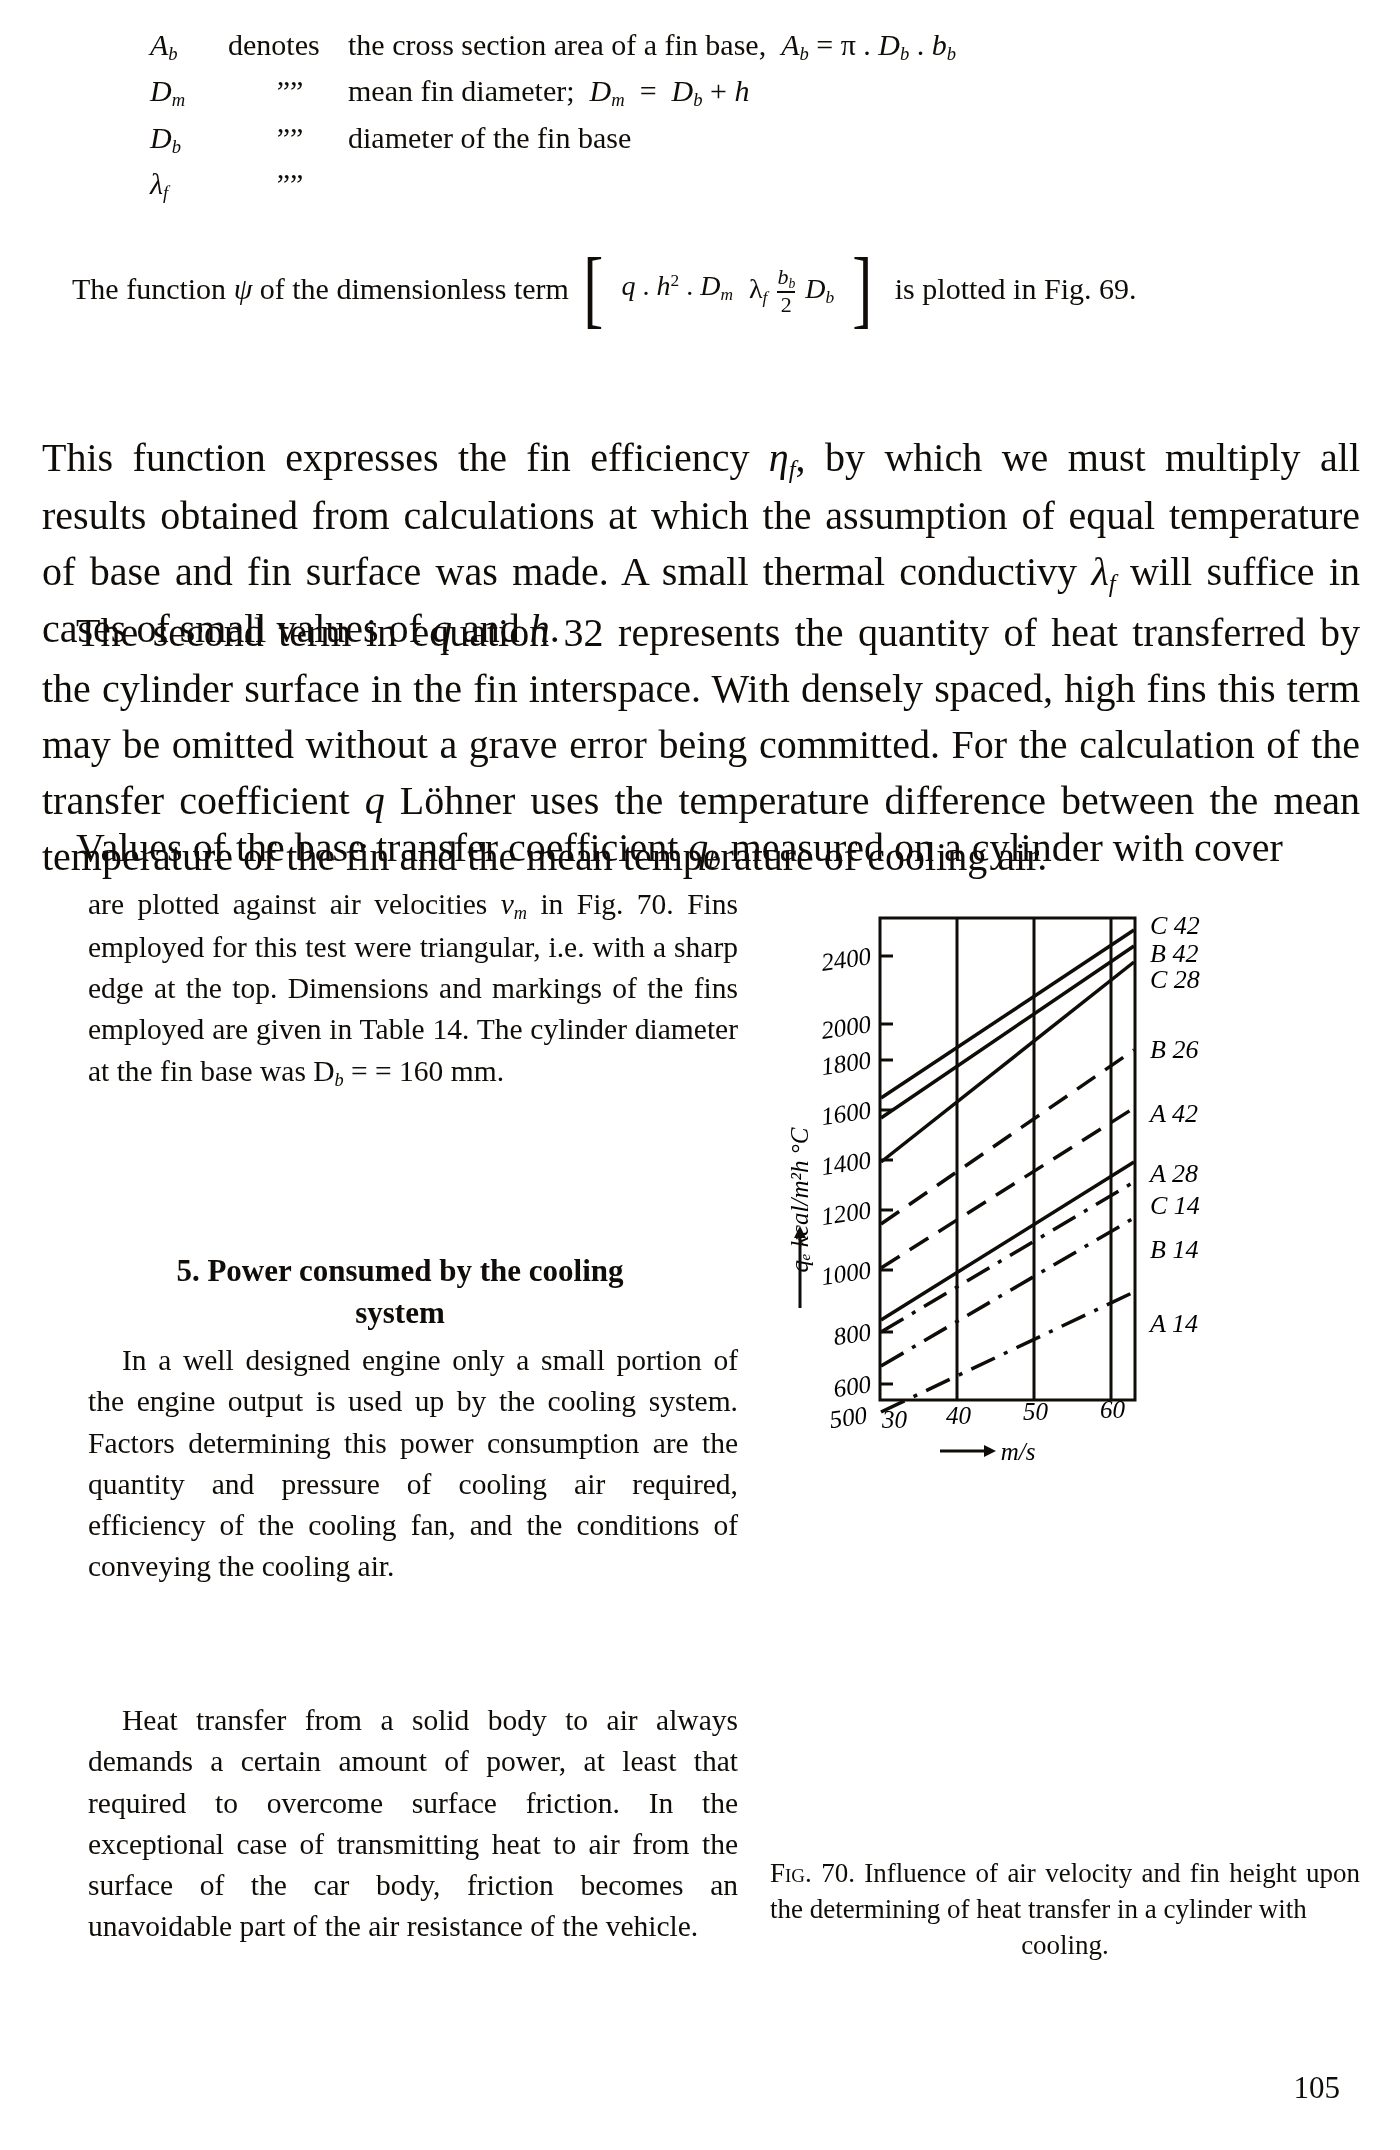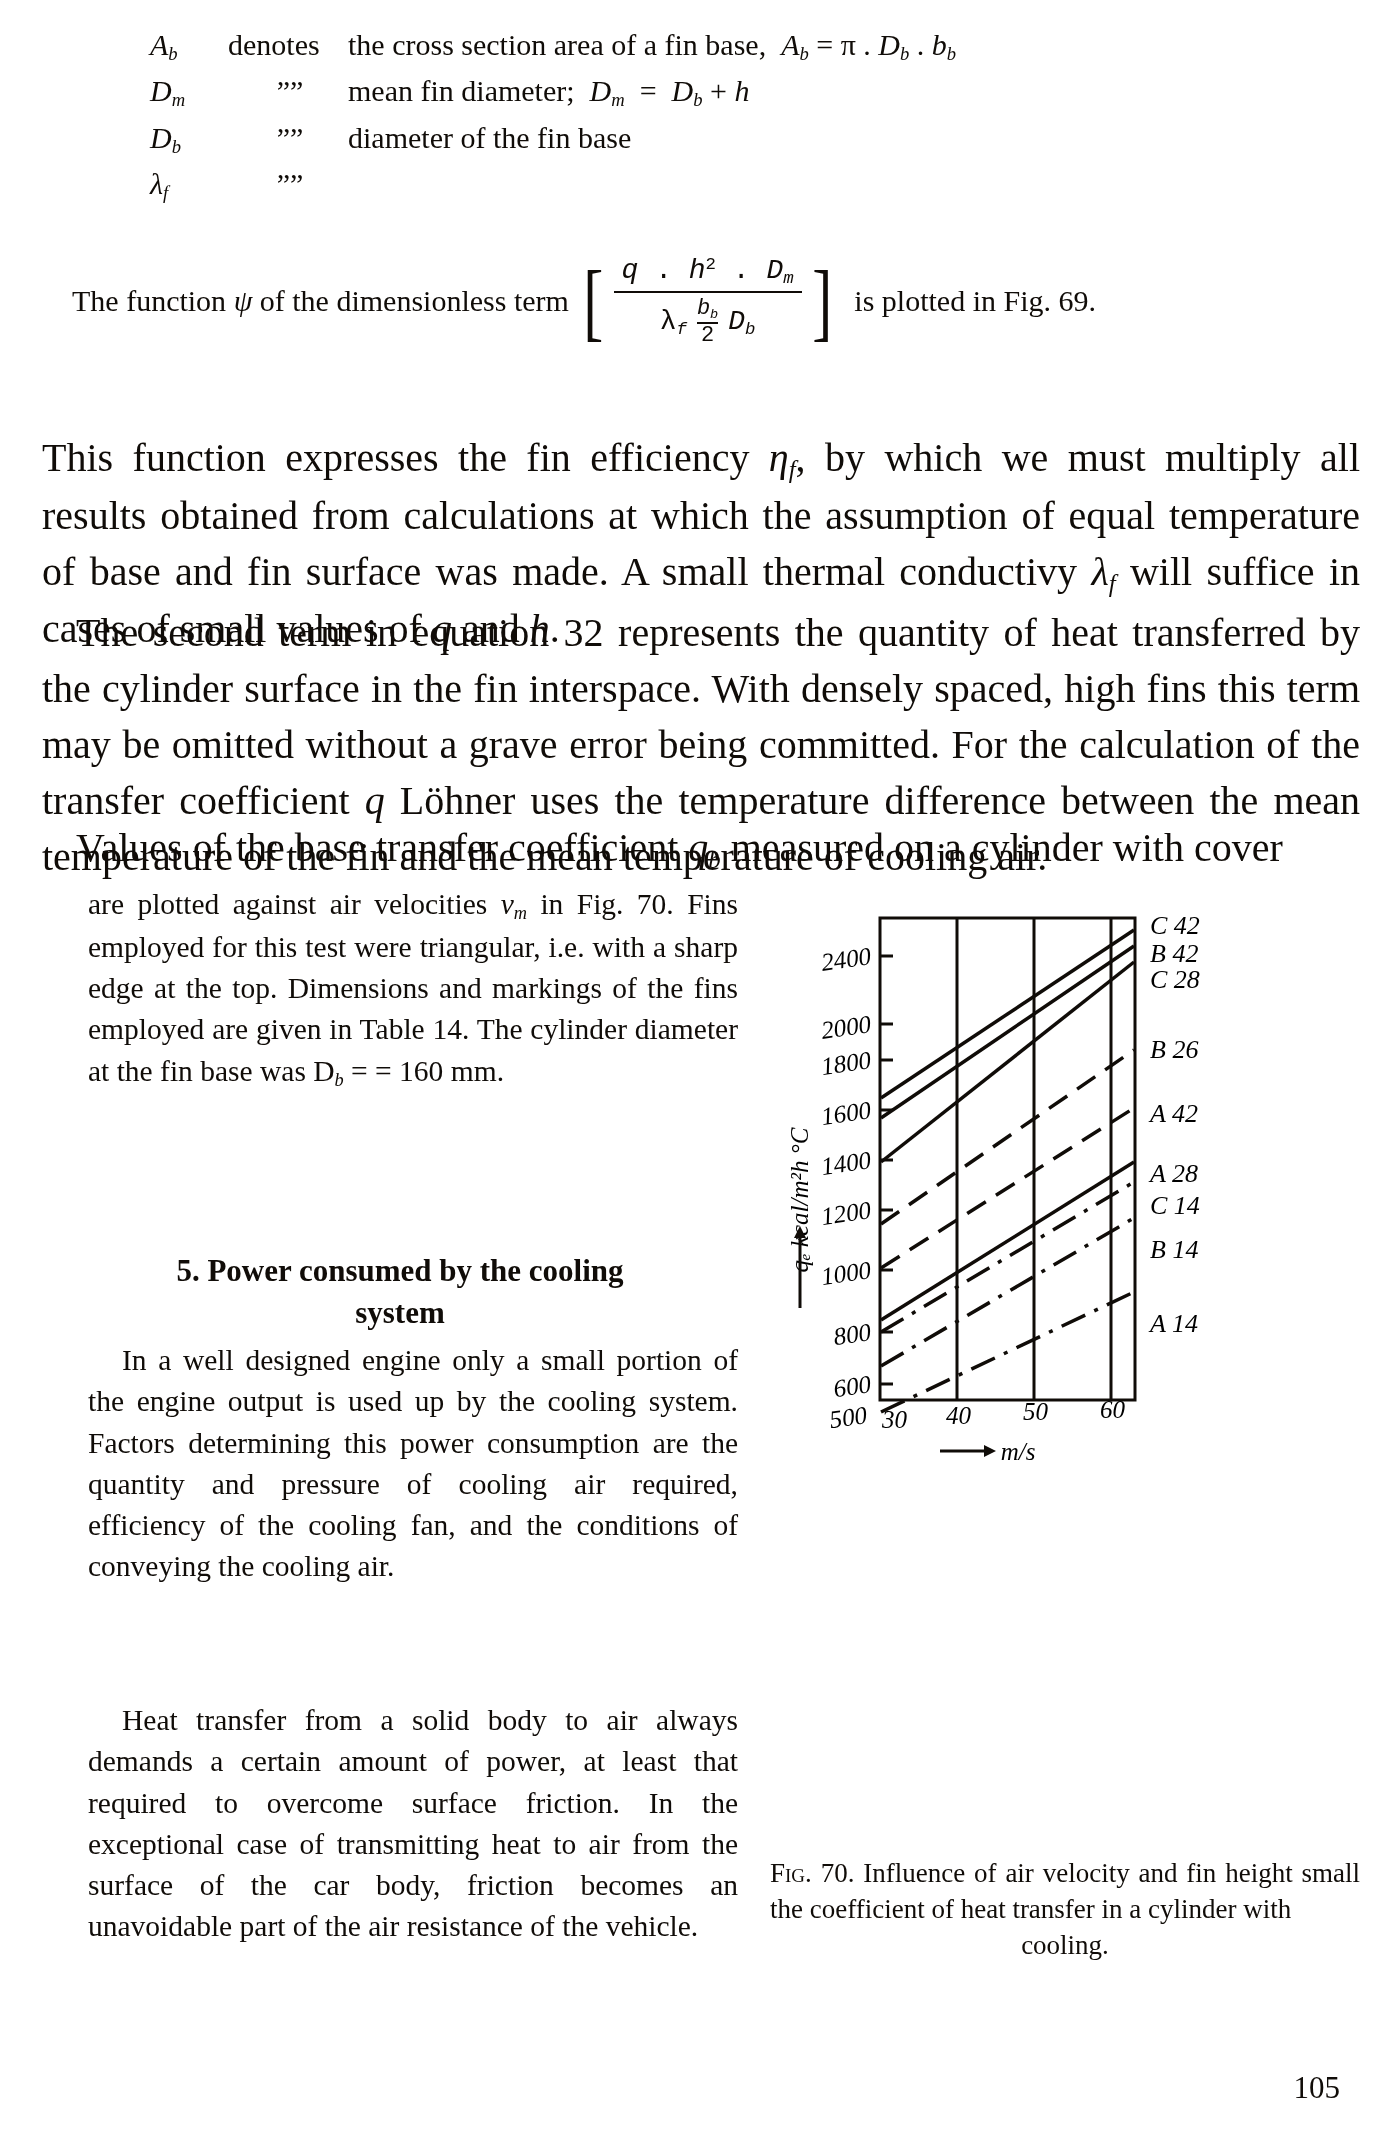--- a/index.html
+++ b/index.html
@@ -72,25 +72,23 @@
   }
   .brk-l, .brk-r {
     font-size: 86px;
     line-height: 0.78;
     font-family: "Liberation Serif", serif;
     transform: scaleX(0.7);
     display: inline-block;
   }
   .frac {
     display: inline-flex;
-    flex-direction: column;
     align-items: center;
     margin: 0 6px;
     font-size: 28px;
-    font-family: Liberation Mono, monospace;
   }
   .frac .num { padding: 0 8px 3px 8px; white-space: nowrap; }
   .frac .den { padding: 4px 8px 0 8px; white-space: nowrap; display: flex; align-items: center; }
   .frac .bar {
     width: 100%;
     height: 2px;
     background: #100c08;
   }
   .minifrac {
     display: inline-flex;
@@ -329,18 +327,18 @@
         <text x="390" y="282">A 28</text>
         <text x="390" y="314">C 14</text>
         <text x="390" y="358">B 14</text>
         <text x="390" y="432">A 14</text>
       </g>
     </svg>
   </div>
 
   <div class="fig-caption">
     <span class="sc">Fig. 70.</span>
-    <span>Influence of air velocity and fin height small the coefficient of heat transfer in a cylinder with</span>
+    <span>Influence of air velocity and fin height upon the determining of heat transfer in a cylinder with</span>
     <span class="cc">cooling.</span>
   </div>
 
   <div class="folio">105</div>
 </div>
 
 </body></html>

